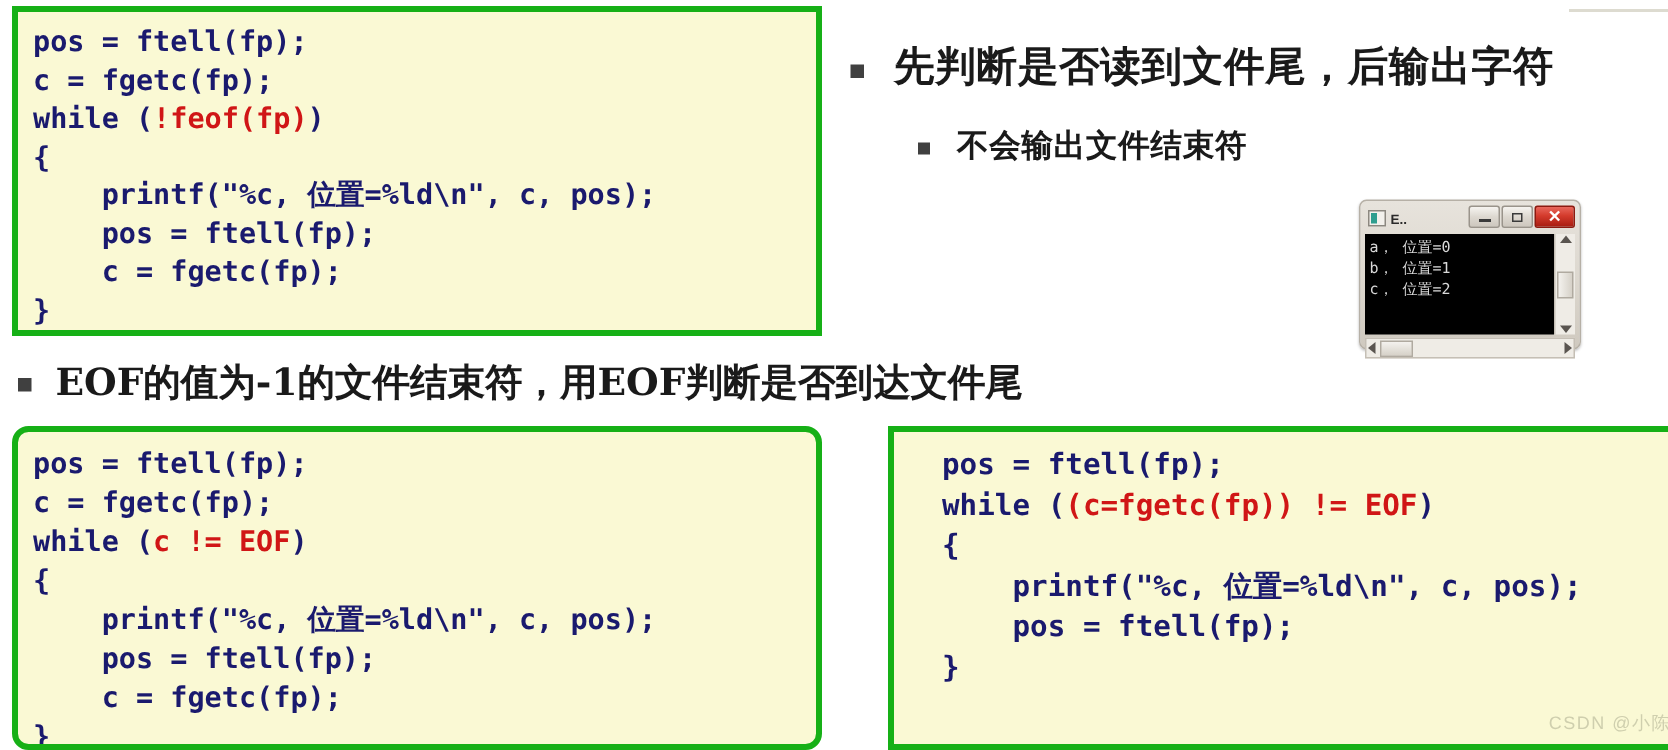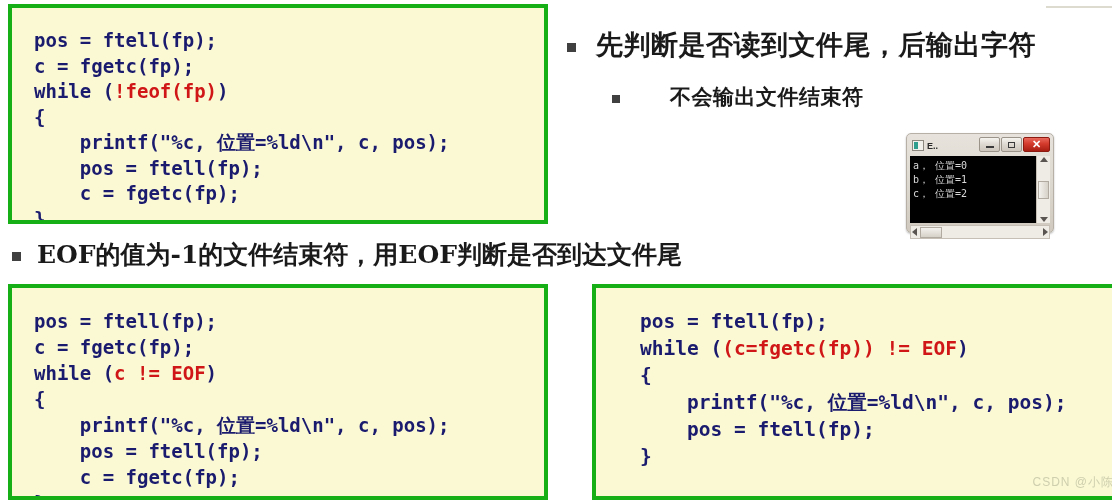--- a/index.html
+++ b/index.html
@@ -33,32 +33,32 @@
 
   
   .code-box {
     position: absolute;
     background: #faf9d4;
     border: 4px solid #16b016;
     box-sizing: border-box;
     overflow: hidden;
   }
   .code-box pre {
-    margin: 12px;
+    margin: 0;
     padding: 8px 0 0 10px;
     font-family: "DejaVu Sans Mono", "Liberation Mono", monospace;
     font-size: 19px;
     line-height: 25.5px;
     font-weight: bold;
     color: #1a1a6e;
     white-space: pre;
     letter-spacing: 0px;
   }
   .code-box.box-tl { left: 8px;   top: 4px;   width: 540px;  height: 220px; }
-  .code-box.box-bl { left: 8px;   top: 284px; width: 540px;  height: 216px; }
+  .code-box.box-bl { left: 8px;   top: 284px; width: 540px;  height: 216px; border-radius: 11px; }
   .code-box.box-br { left: 592px; top: 284px; width: 540px;  height: 216px; }
   .code-box.box-br pre { padding-left: 32px; font-size: 19.5px; line-height: 27px; }
   .code-box.box-bl pre { line-height: 26px; }
 
   .red { color: #d01616; }
 
   
   .bullet-row {
     position: absolute;
     display: flex;
@@ -83,21 +83,21 @@
   .b-l2 .btext {
     font-family: "DejaVu Sans", "Liberation Sans", sans-serif;
     font-size: 21px;
     font-weight: bold;
     color: #1a1a1a;
     letter-spacing: 0.5px;
     line-height: 26px;
   }
 
   .bullet-top    { left: 567px; top: 28px; width: 540px; }
-  .bullet-sub    { left: 612px; top: 84px; width: 480px; gap: 32px; }
+  .bullet-sub    { left: 612px; top: 84px; width: 480px; }
   .bullet-middle { left: 12px;  top: 238px; width: 880px; }
   .bullet-middle .btext {
     font-family: "DejaVu Serif", "Liberation Serif", serif;
     font-size: 25px;
     font-weight: bold;
     letter-spacing: 0px;
     text-align: center;
   }
   .bullet-middle .sq-bullet { margin-top: 14px; margin-right: 16px; }
 

